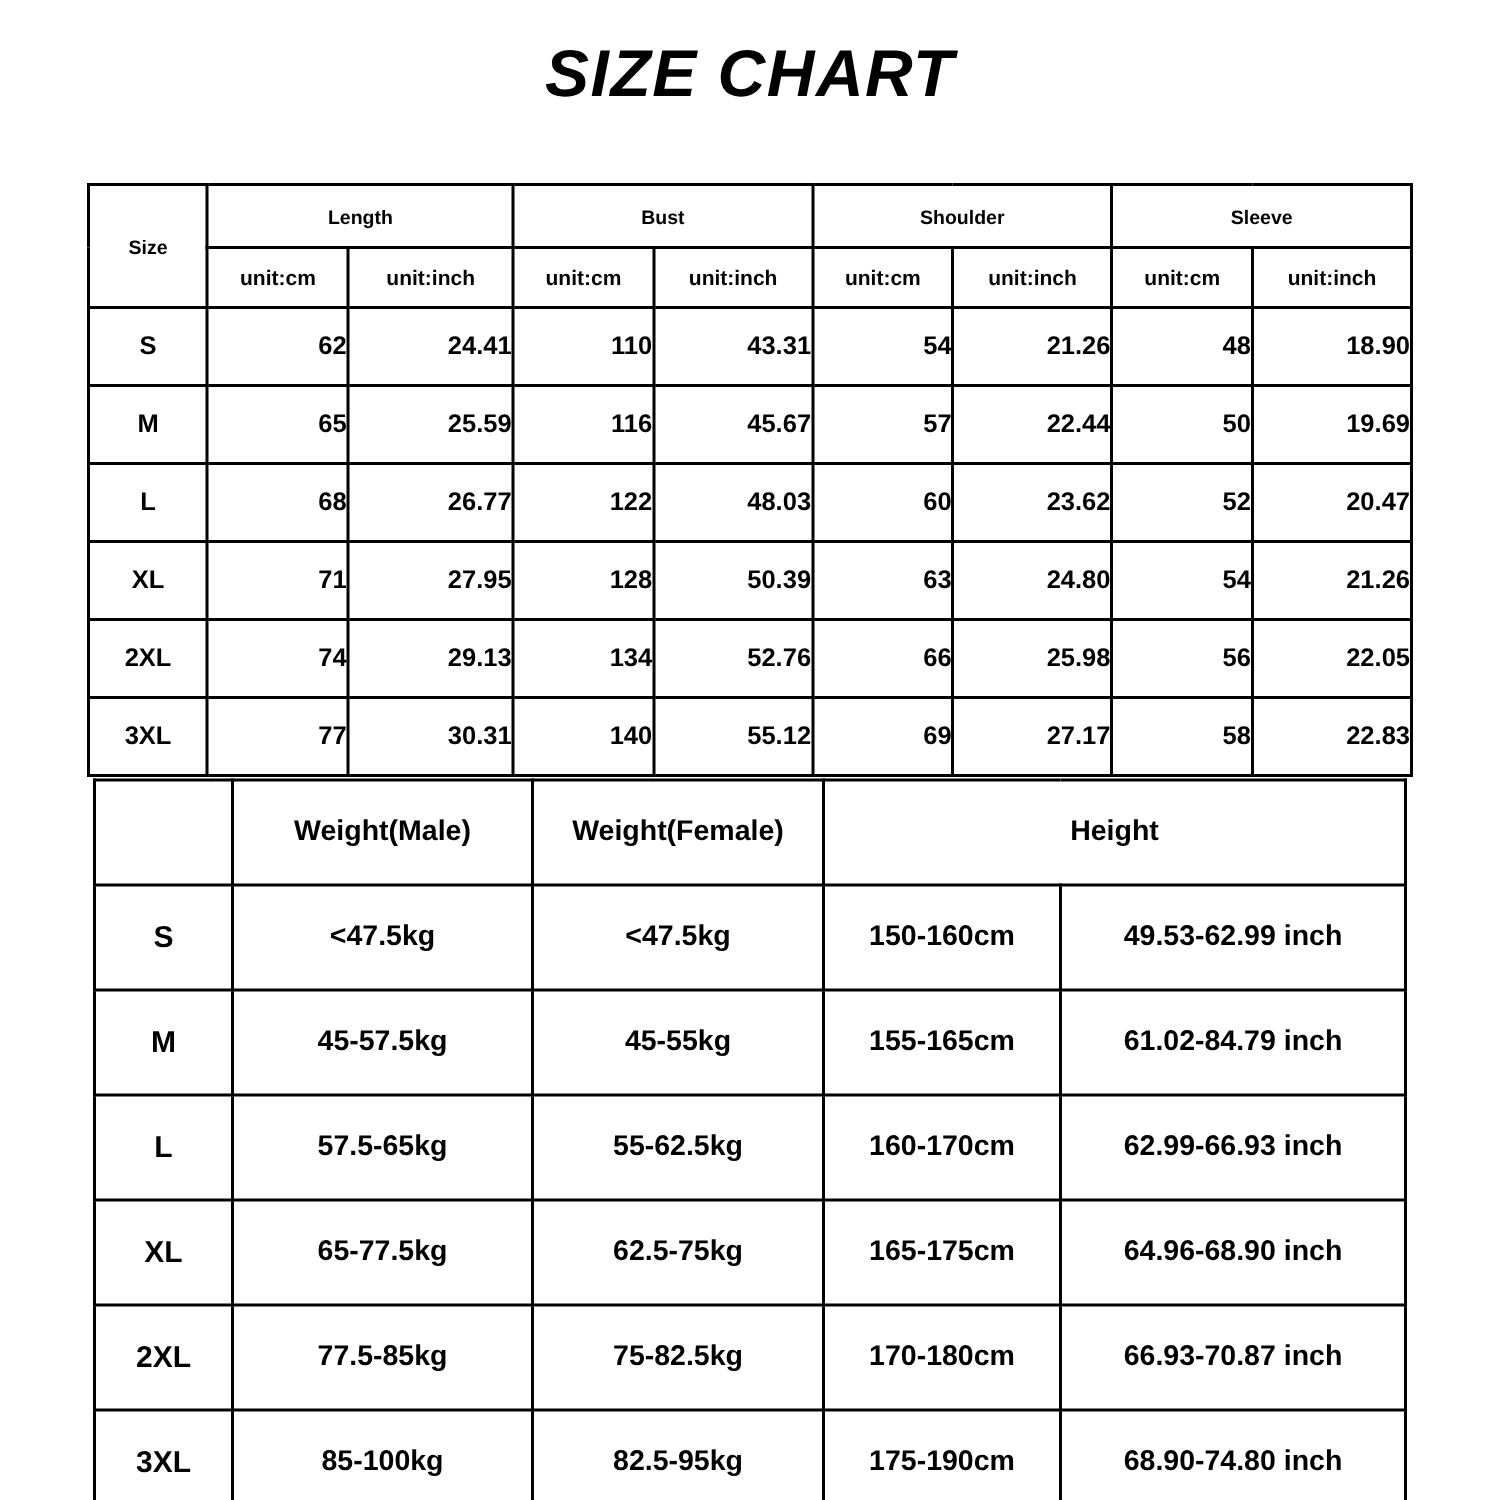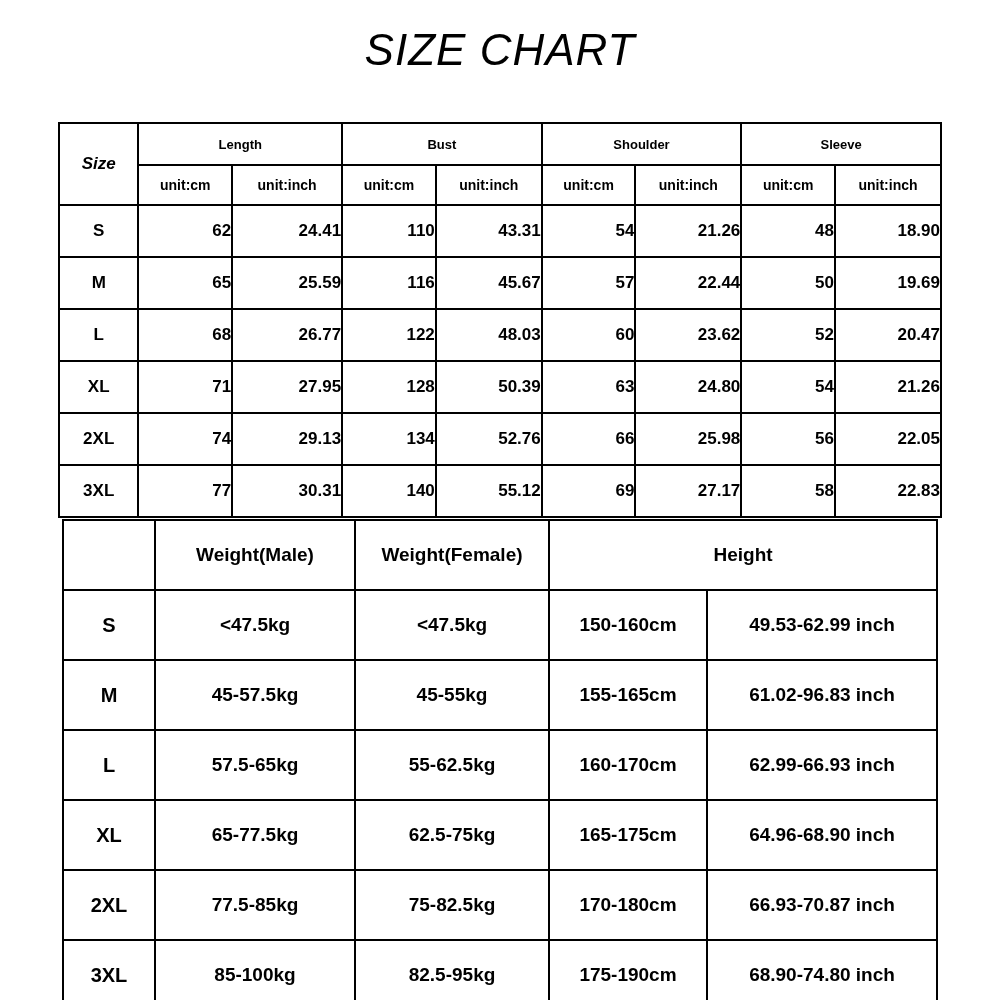--- a/index.html
+++ b/index.html
@@ -16,21 +16,21 @@
   }
   .page {
     width: 1000px;
     height: 1000px;
     position: relative;
     box-sizing: border-box;
   }
   .title {
     text-align: center;
     font-size: 44px;
-    font-weight: normal;
+    font-weight: bold;
     letter-spacing: 1px;
     font-style: italic;
     margin: 22px 0 0 0;
     padding: 0;
     line-height: 56px;
     font-family: "Liberation Sans", sans-serif;
   }
 
   
   .t1-wrap {
@@ -56,22 +56,21 @@
   }
   table.t1 .grp {
     font-size: 13px;
     height: 40px;
   }
   table.t1 .unit {
     font-size: 14px;
     height: 38px;
   }
   table.t1 .sizehdr {
-    font-size: 17px;
-    font-style: italic;
+    font-size: 13px;
   }
   table.t1 .val {
     font-size: 17px;
     text-align: right;
   }
   table.t1 .sizecell {
     font-size: 17px;
   }
 
   
@@ -239,21 +238,21 @@
           <td>&lt;47.5kg</td>
           <td>&lt;47.5kg</td>
           <td>150-160cm</td>
           <td>49.53-62.99 inch</td>
         </tr>
         <tr>
           <td class="sizecell">M</td>
           <td>45-57.5kg</td>
           <td>45-55kg</td>
           <td>155-165cm</td>
-          <td>61.02-96.83 inch</td>
+          <td>61.02-84.79 inch</td>
         </tr>
         <tr>
           <td class="sizecell">L</td>
           <td>57.5-65kg</td>
           <td>55-62.5kg</td>
           <td>160-170cm</td>
           <td>62.99-66.93 inch</td>
         </tr>
         <tr>
           <td class="sizecell">XL</td>

